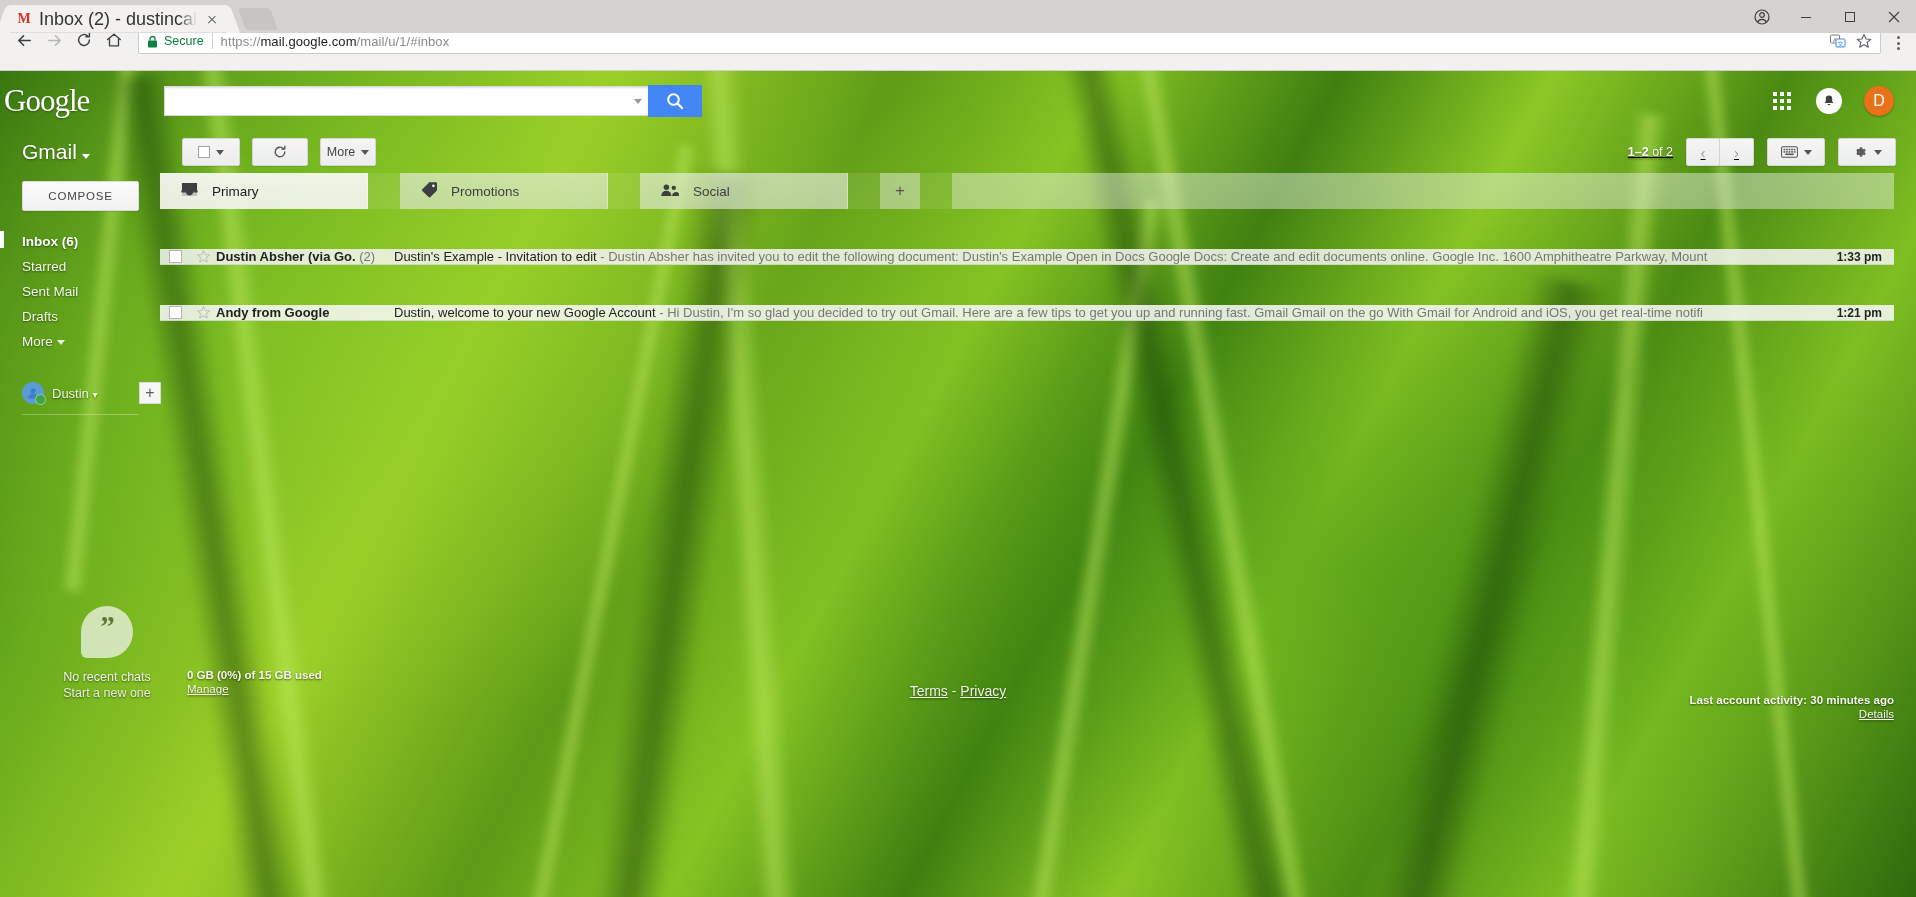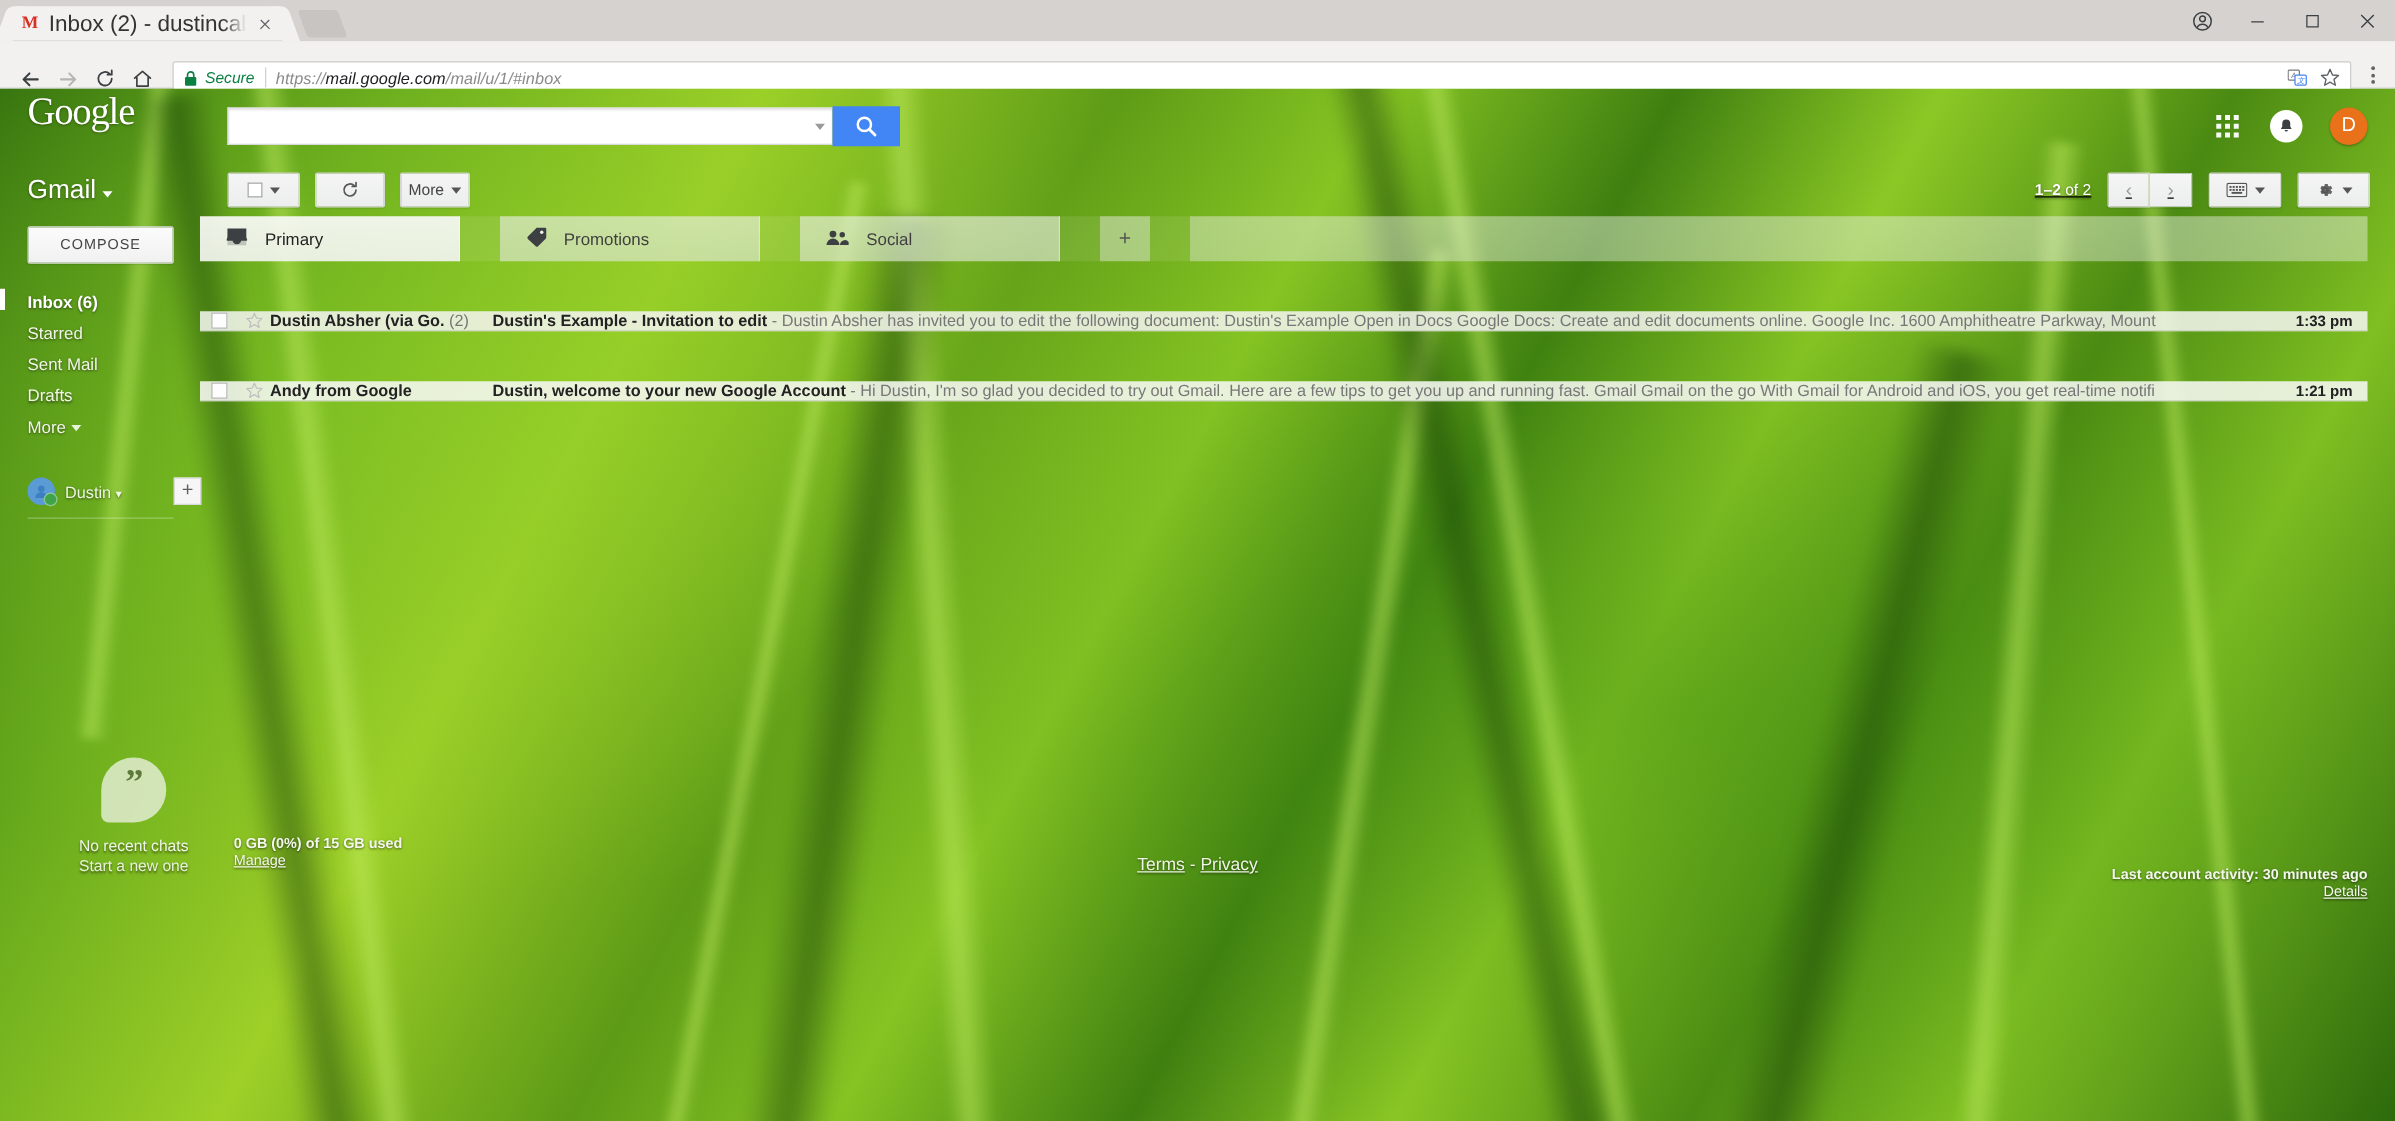--- a/index.html
+++ b/index.html
@@ -88,24 +88,23 @@
     cursor: pointer;
     color: #3c4043;
   }
   .win-btn svg { display: block; }
 
   .chrome-toolbar {
     height: 38px;
     background: #f2f1f0;
     border-bottom: 1px solid #cfcfcf;
     display: flex;
-    align-items: flex-start;
+    align-items: flex-end;
     padding: 16px 10px;
     gap: 2px;
-    font-style: italic;
   }
   .nav-btn {
     width: 28px; height: 28px;
     display: flex; align-items: center; justify-content: center;
     cursor: pointer; color: #3c4043;
     border-radius: 50%;
   }
   .nav-btn.disabled { color: #b5b5b5; }
   .omnibox {
     flex: 1;
@@ -153,21 +152,22 @@
     position:absolute;
     background: linear-gradient(to right, rgba(0,0,0,0), rgba(20,60,5,.48), rgba(0,0,0,0));
     filter: blur(6px);
     pointer-events:none;
   }
 
   .gm-header {
     position: relative;
     height: 60px;
     display: flex;
-    padding-left: 22px;
+    align-items: center;
+    padding-left: 4px;
     z-index: 5;
   }
   .g-logo {
     font-family: "Liberation Serif", serif;
     font-size: 31px;
     color: #fff;
     letter-spacing: -1px;
     text-shadow: 0 1px 2px rgba(0,0,0,.35);
     width: 138px;
   }
@@ -416,21 +416,21 @@
     white-space: nowrap; overflow: hidden;
   }
   .m-sender .cnt { color: #777; font-weight: normal; }
   .m-subject {
     flex: 1;
     white-space: nowrap; overflow: hidden;
     color: #777;
     -webkit-mask-image: linear-gradient(to right, #000 96%, transparent 100%);
     mask-image: linear-gradient(to right, #000 96%, transparent 100%);
   }
-  .m-subject b { color: #222; font-weight: bold; }
+  .m-subject b { color: #222; font-weight: normal; }
   .m-time {
     width: 72px; text-align: right; padding-right: 12px;
     font-weight: bold; color: #222; font-size: 12px;
   }
 
   
   .footer-storage {
     position: absolute; left: 187px; top: 598px; z-index: 6;
     color: #f4f8ec; font-size: 11.5px;
     text-shadow: 0 1px 2px rgba(0,0,0,.55);

